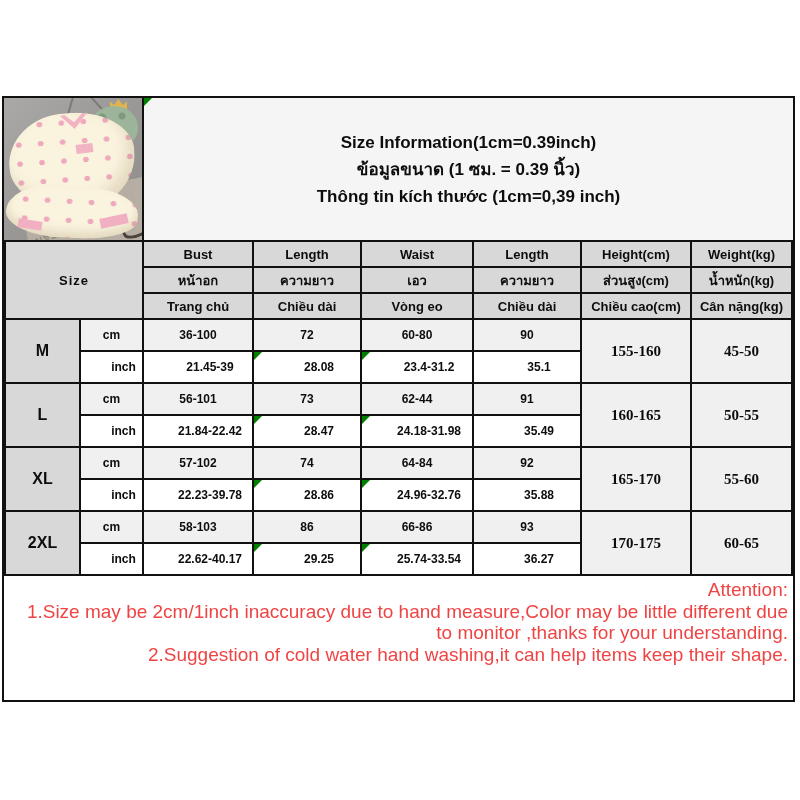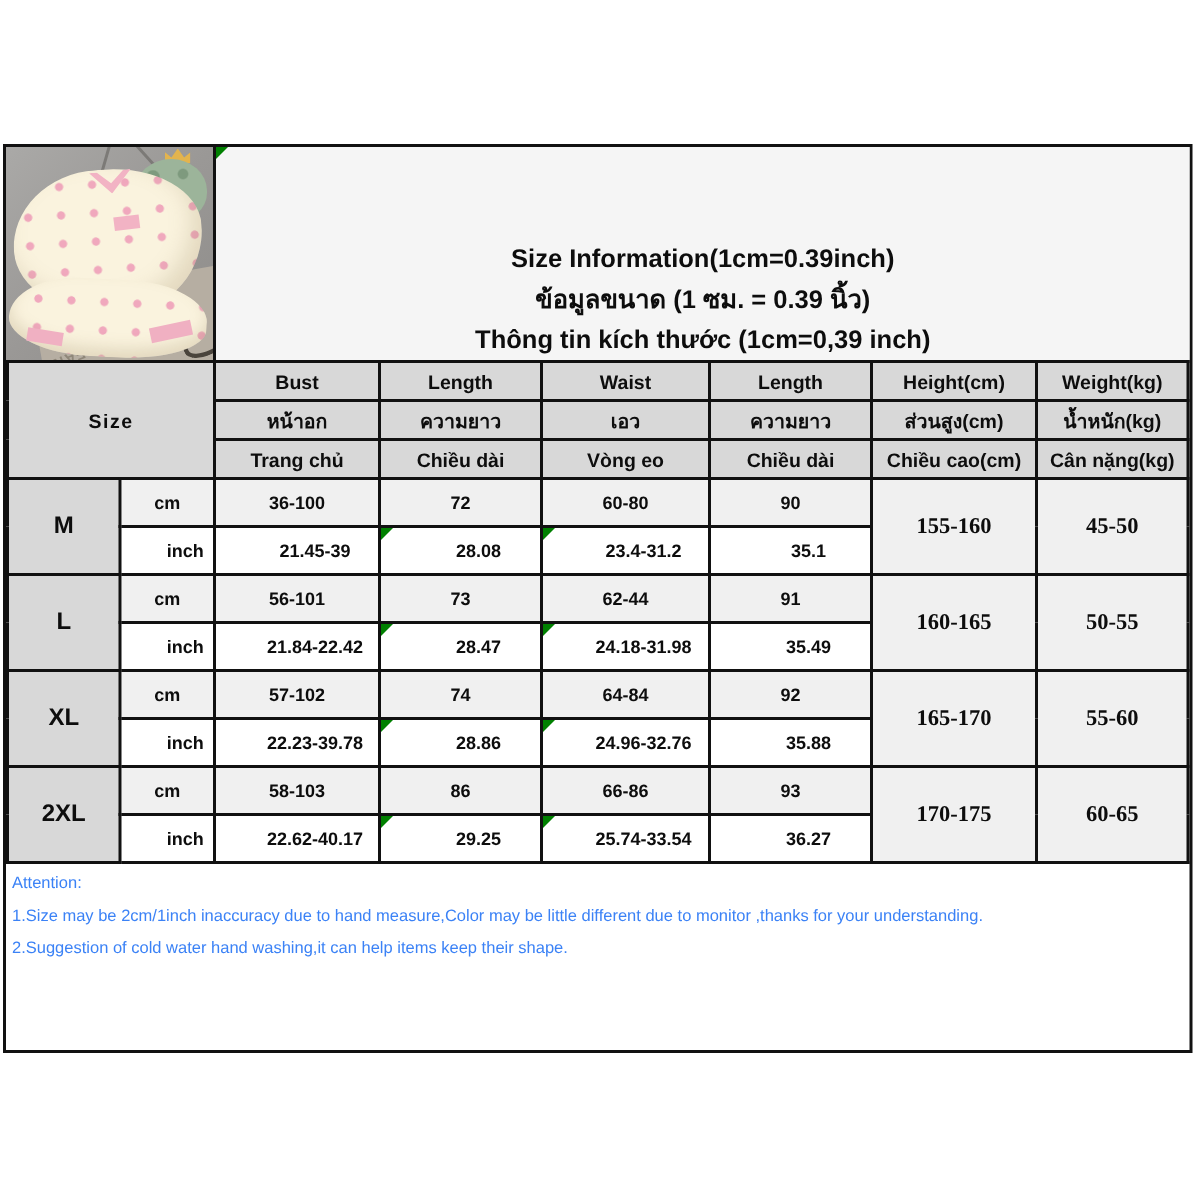--- a/index.html
+++ b/index.html
@@ -38,41 +38,41 @@
              border-radius:40% 45% 50% 46%/60% 55% 45% 50%;background-position:8px 6px;
              box-shadow:inset 0 -6px 10px rgba(160,140,100,.25);}
   .collar{position:absolute;left:56px;top:16px;width:28px;height:15px;background:#f2b3c4;
           clip-path:polygon(0 0,50% 100%,100% 0,82% 0,50% 55%,18% 0);transform:rotate(-6deg);}
   .pocket{position:absolute;left:72px;top:46px;width:17px;height:9px;background:#f2b3c4;transform:rotate(-7deg);}
   .cuff{position:absolute;background:#f0b0c2;}
   .cuff.c1{left:14px;top:122px;width:24px;height:9px;transform:rotate(9deg);}
   .cuff.c2{left:96px;top:118px;width:28px;height:10px;transform:rotate(-12deg);}
 
   .title-cell{flex:1;background:var(--title-bg,#f5f5f5);position:relative;
-              display:flex;flex-direction:column;justify-content:flex-end;align-items:center;
+              display:flex;flex-direction:column;justify-content:center;align-items:center;
               font-weight:bold;font-size:17px;line-height:27px;text-align:center;}
   .flag{position:absolute;top:0;left:0;width:0;height:0;
         border-top:8px solid var(--flag-green,#008000);border-right:8px solid transparent;}
 
   
   table.size-table{width:100%;border-collapse:collapse;table-layout:fixed;}
   .size-table th,.size-table td{border:2px solid var(--border,#111);padding:0;text-align:center;
         vertical-align:middle;font-weight:bold;white-space:nowrap;overflow:hidden;}
   .size-table thead tr{height:26px;}
   .size-table thead th{background:var(--header-bg,#d8d8d8);font-size:13px;}
   th.size-head{font-size:28px;letter-spacing:1px;}
   .size-table tbody tr{height:32px;}
   td.size-label{background:var(--header-bg,#d8d8d8);font-size:16px;}
   td.unit,td.data{font-size:12px;position:relative;}
   tr.cm-row td.unit,tr.cm-row td.data{background:var(--light-bg,#f0f0f0);}
   tr.inch-row td.unit,tr.inch-row td.data{background:#fff;padding-left:24px;}
   td.span-cell{background:var(--light-bg,#f0f0f0);font-size:15px;font-family:Liberation Serif, serif;}
 
   
-  .attention{padding:3px 5px 0 4px;font-size:11px;line-height:21.5px;color:#3b82f6;}
+  .attention{padding:3px 5px 0 4px;font-size:19px;line-height:21.5px;color:#ef4444;text-align:right;}
 </style>
 </head>
 <body>
 
 <div class="sheet">
 
   <div class="top-row">
     <div class="photo">
       <div class="seam s1"></div>
       <div class="seam s2"></div>

